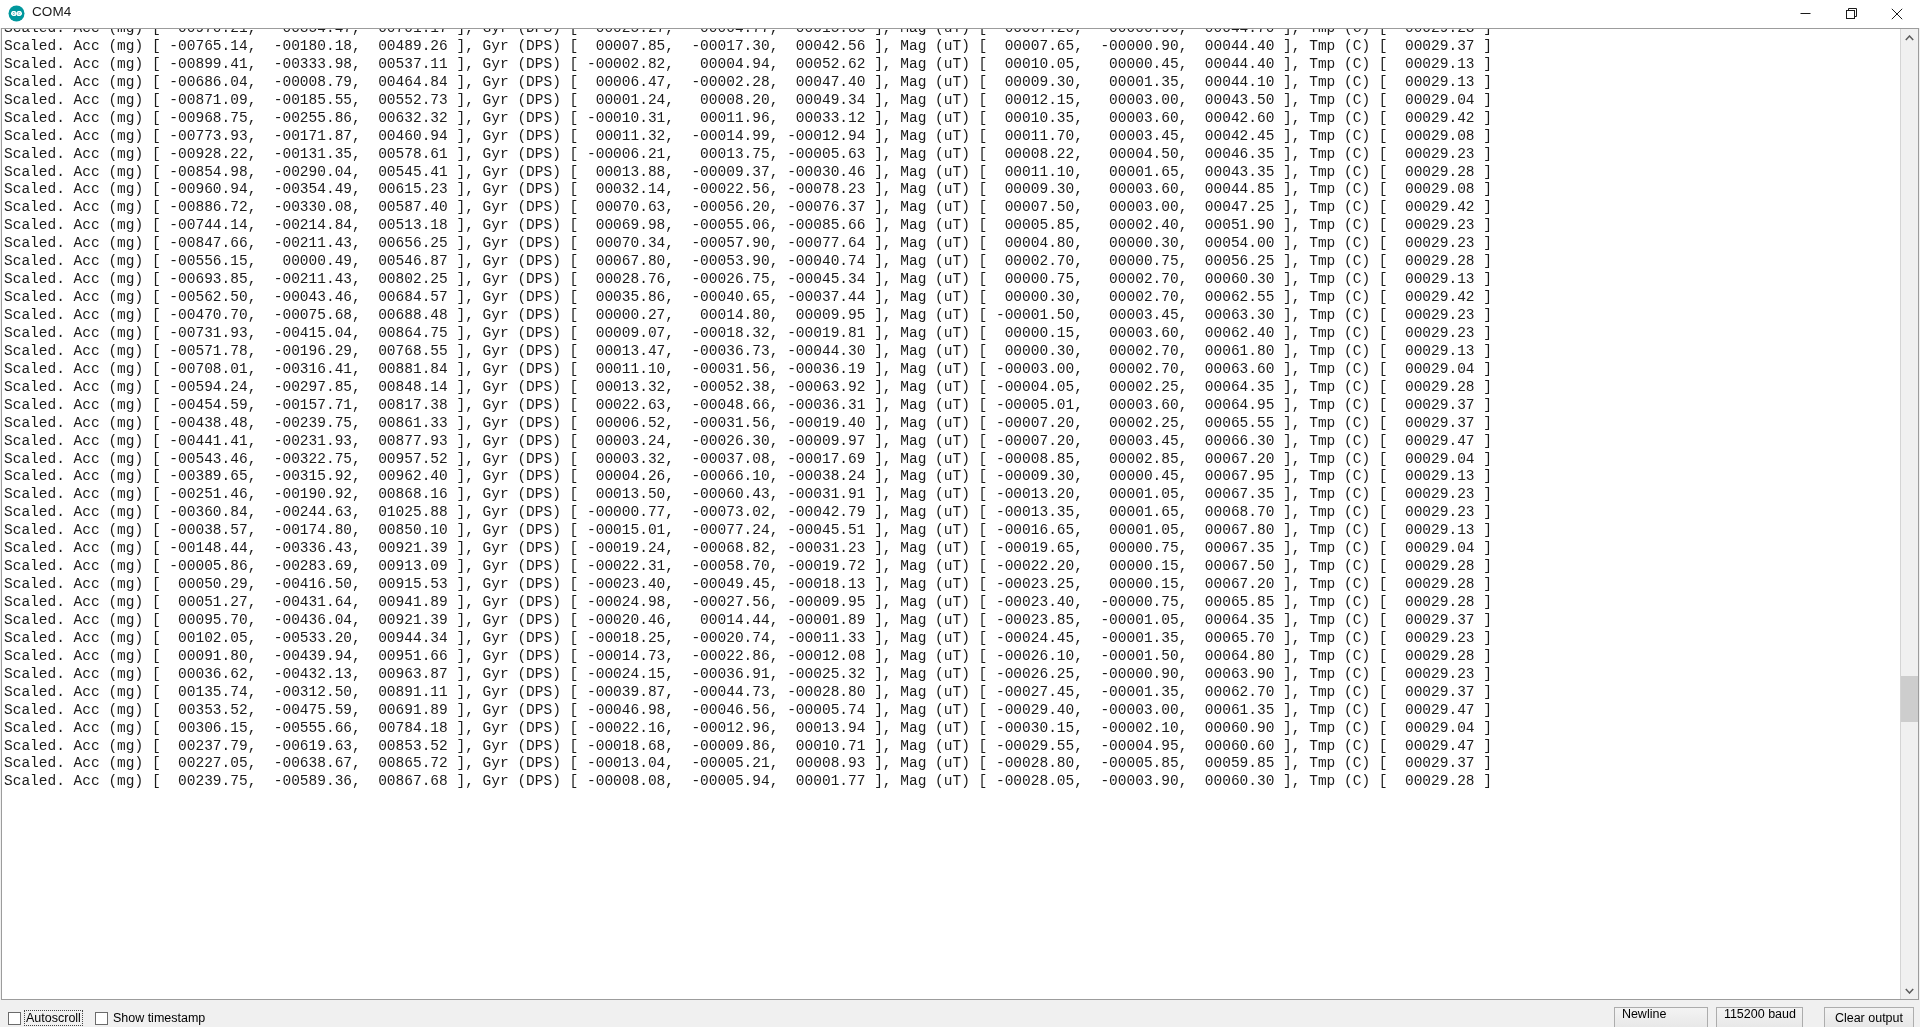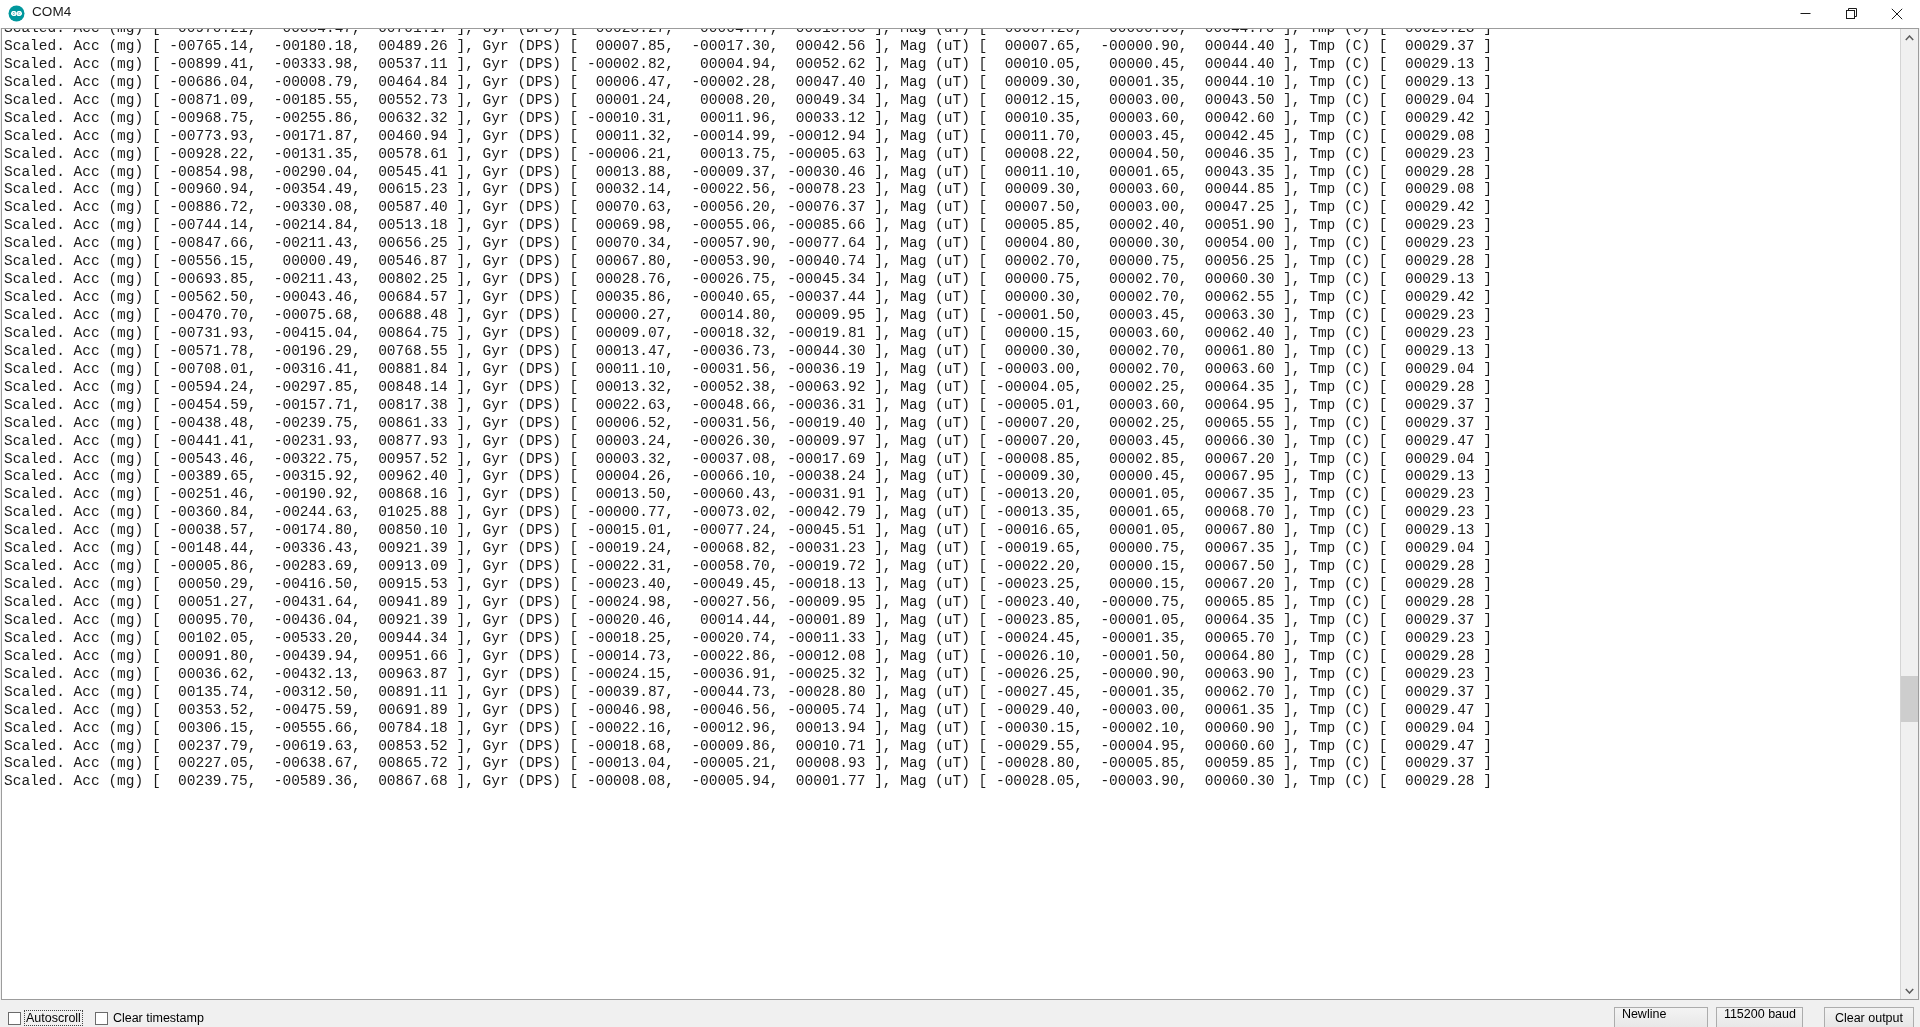--- a/index.html
+++ b/index.html
@@ -324,21 +324,21 @@
     </div>
   </div>
 
   <div class="statusbar">
     <div class="chk-group">
       <span class="chk-box"></span>
       <span class="chk-label focused">Autoscroll</span>
     </div>
     <div class="chk-group">
       <span class="chk-box"></span>
-      <span class="chk-label">Clear timestamp</span>
+      <span class="chk-label">Show timestamp</span>
     </div>
 
     <div class="status-spacer"></div>
 
     <div class="combo" id="combo-lineending">
       <span class="combo-label">Newline</span>
       <span class="combo-arrow">
         <svg width="8" height="5" viewBox="0 0 8 5">
             <path d="M0.6 0.6 L4 4 L7.4 0.6" fill="none" stroke="#3a3a3a" stroke-width="1.2"></path>
           </svg>

